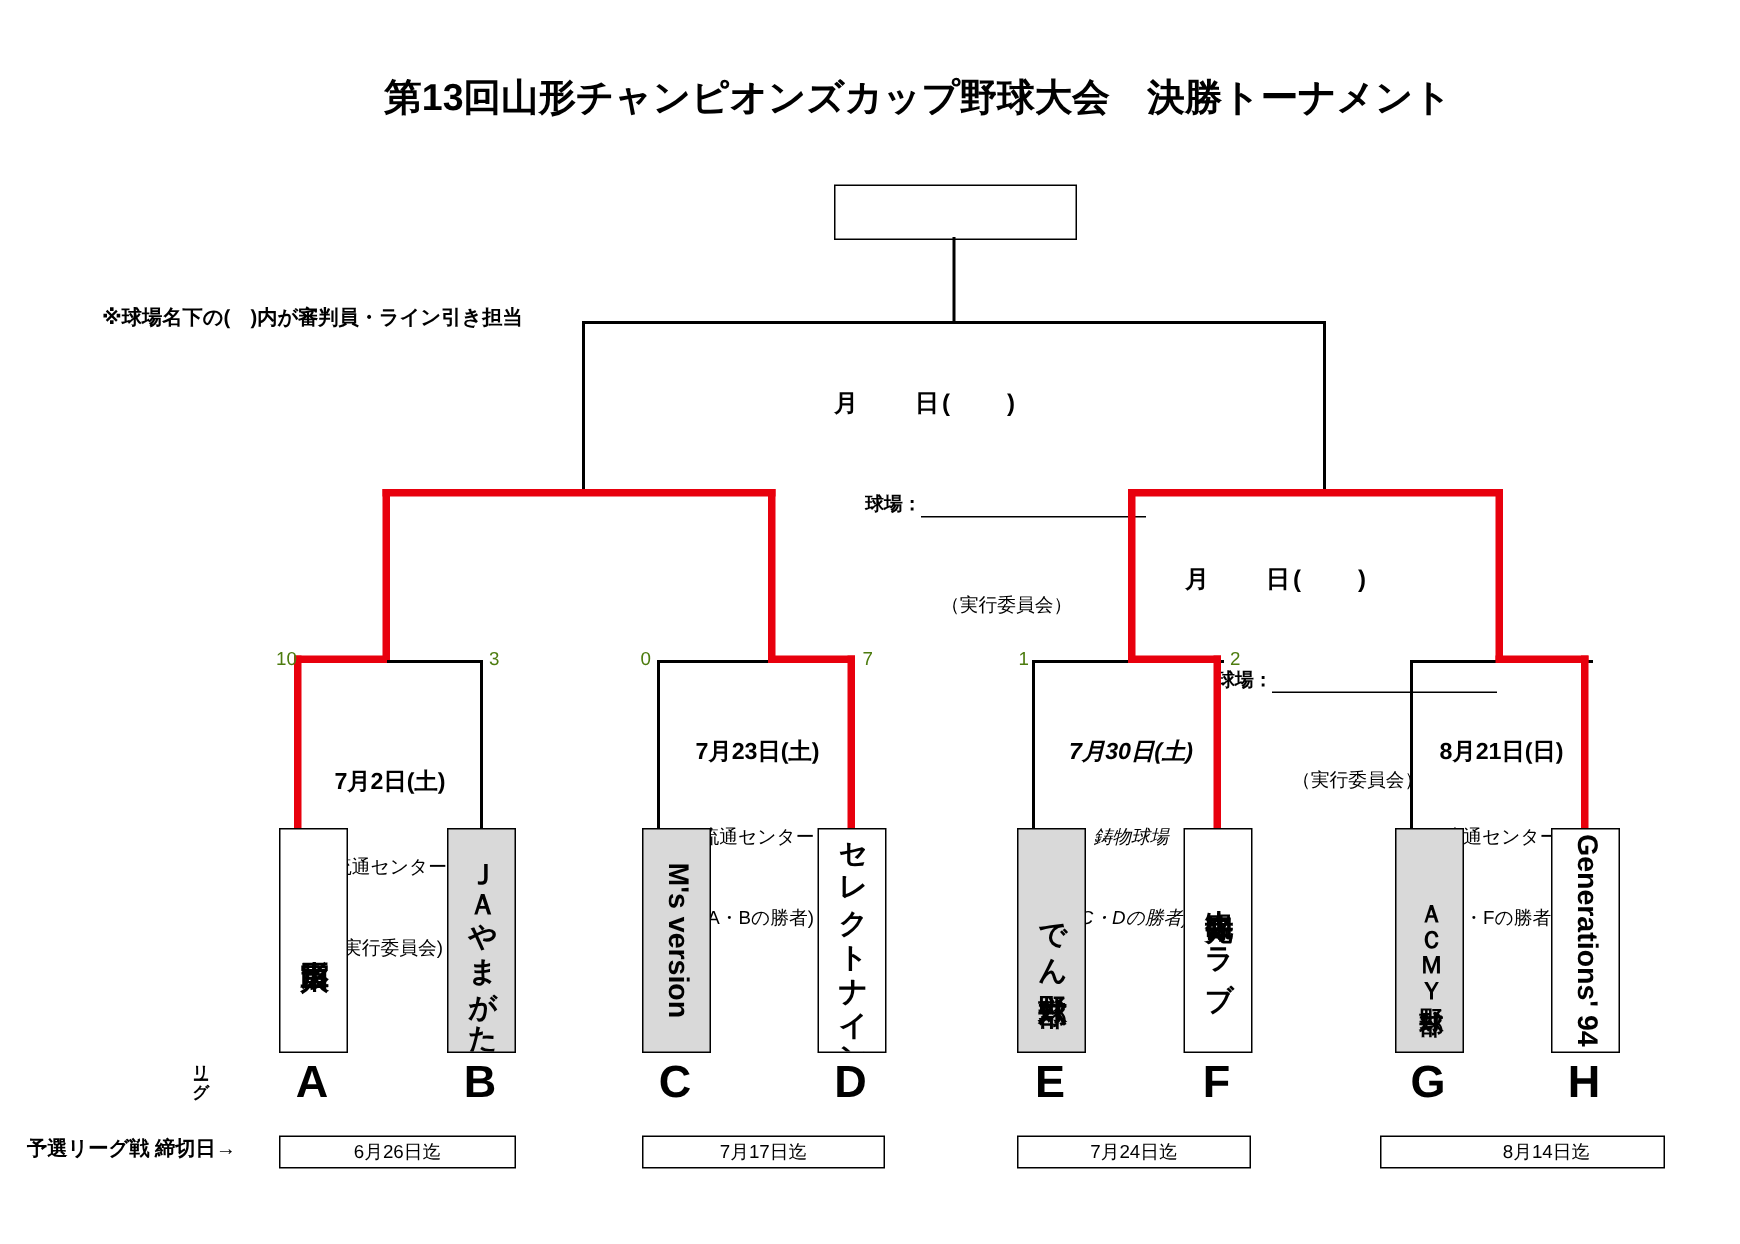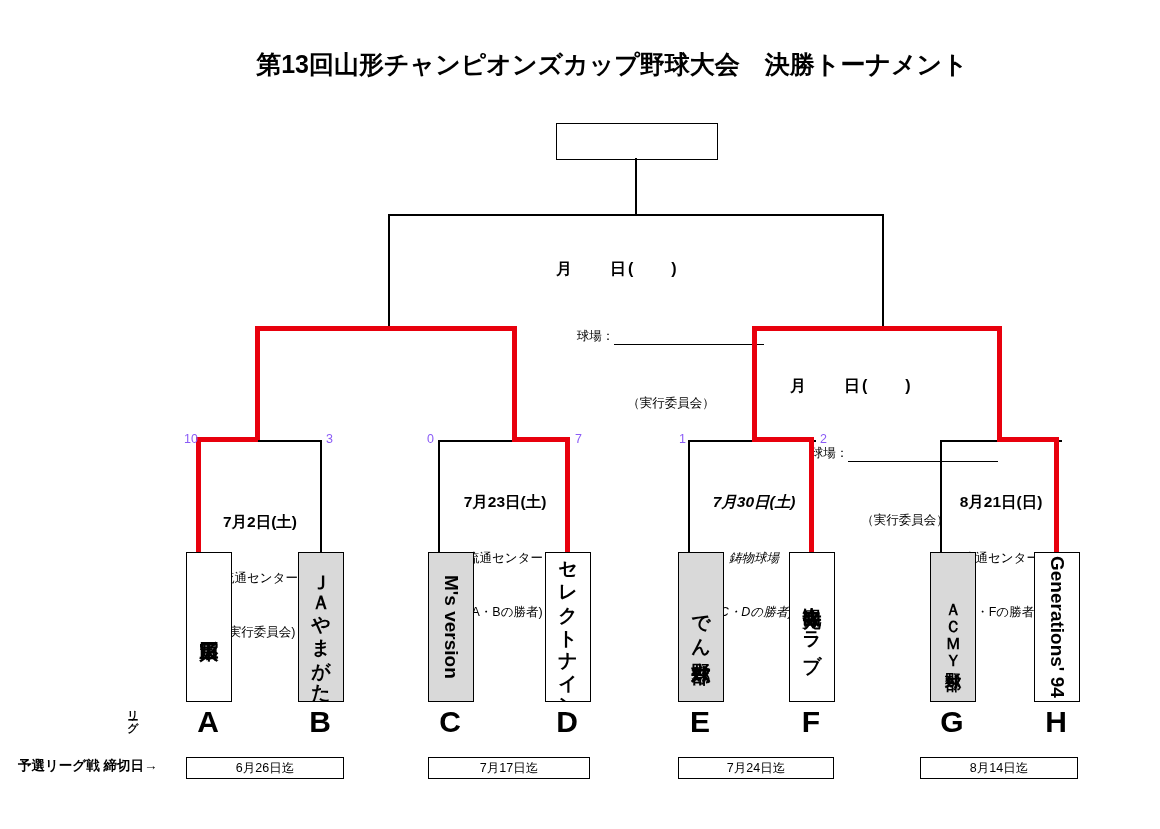--- a/index.html
+++ b/index.html
@@ -22,26 +22,26 @@
 
   
   .mlabel{position:absolute;text-align:center;line-height:1.22;white-space:pre;}
   .mlabel .d1{font-size:15.5px;font-weight:bold;}
   .mlabel .d2{font-size:12.5px;}
   .mlabel .d3{font-size:12.5px;}
 
   
   .tbd{position:absolute;white-space:pre;}
   .tbd .row1{font-size:16px;font-weight:bold;letter-spacing:2px;text-align:left;}
-  .tbd .row2{position:relative;margin-top:-2px;font-size:12.5px;font-weight:normal;}
+  .tbd .row2{position:relative;margin-top:-2px;font-size:12.5px;font-weight:bold;}
   .tbd .row2 .uline{display:inline-block;border-bottom:1.3px solid #000;width:150px;vertical-align:bottom;height:13px;}
   .tbd .row3{font-size:12.5px;text-align:center;margin-top:0px;}
 
   
-  .score{position:absolute;font-size:12.5px;font-weight:normal;color:#8b5cf6;}
+  .score{position:absolute;font-size:12.5px;font-weight:normal;color:#4d7c0f;}
 
   
   .team{
     position:absolute;width:44px;height:148px;border:1.5px solid #000;background:#fff;
     display:flex;align-items:center;justify-content:center;overflow:hidden;
   }
   .team.shade{background:#d9d9d9;}
   .team .vtxt{
     writing-mode:vertical-rl;text-orientation:upright;
     font-size:19px;font-weight:bold;line-height:1.04;letter-spacing:1px;white-space:nowrap;
@@ -68,20 +68,21 @@
     font-size:12.5px;display:flex;align-items:center;justify-content:center;white-space:pre;
   }
 </style>
 </head>
 <body>
 
 <div id="page">
 
   <div id="title">第13回山形チャンピオンズカップ野球大会　決勝トーナメント</div>
 
+  <div id="note">※球場名下の(　)内が審判員・ライン引き担当</div>
 
   <div id="champ-box">
     <span style="display:block;width:100%;height:100%;text-align:center;line-height:35px;font-size:17px;font-weight:bold;"></span>
   </div>
 
   <div class="ln" style="left:635px;top:158px;width:1.6px;height:57px;"></div>
 
   <div class="ln" style="left:388px;top:214px;width:496px;height:1.6px;"></div>
   <div class="ln" style="left:388px;top:214px;width:1.6px;height:116px;"></div>
   <div class="ln" style="left:882px;top:214px;width:1.6px;height:116px;"></div>
@@ -202,15 +203,15 @@
   <div class="lg" style="left:922px;top:705px;">G</div>
   <div class="lg" style="left:1026px;top:705px;">H</div>
 
   <div id="league-word">リーグ</div>
 
   <div id="deadline-label">予選リーグ戦 締切日→</div>
 
   <div class="dbox" style="left:186px;top:757px;width:156px;">6月26日迄</div>
   <div class="dbox" style="left:428px;top:757px;width:160px;">7月17日迄</div>
   <div class="dbox" style="left:678px;top:757px;width:154px;">7月24日迄</div>
-  <div class="dbox" style="left:920px;top:757px;width:156px;">8月14日迄</div>
+  <div class="dbox" style="left:920px;top:757px;width:156px;padding-left:32px;">8月14日迄</div>
 
 </div>
 
 </body></html>

